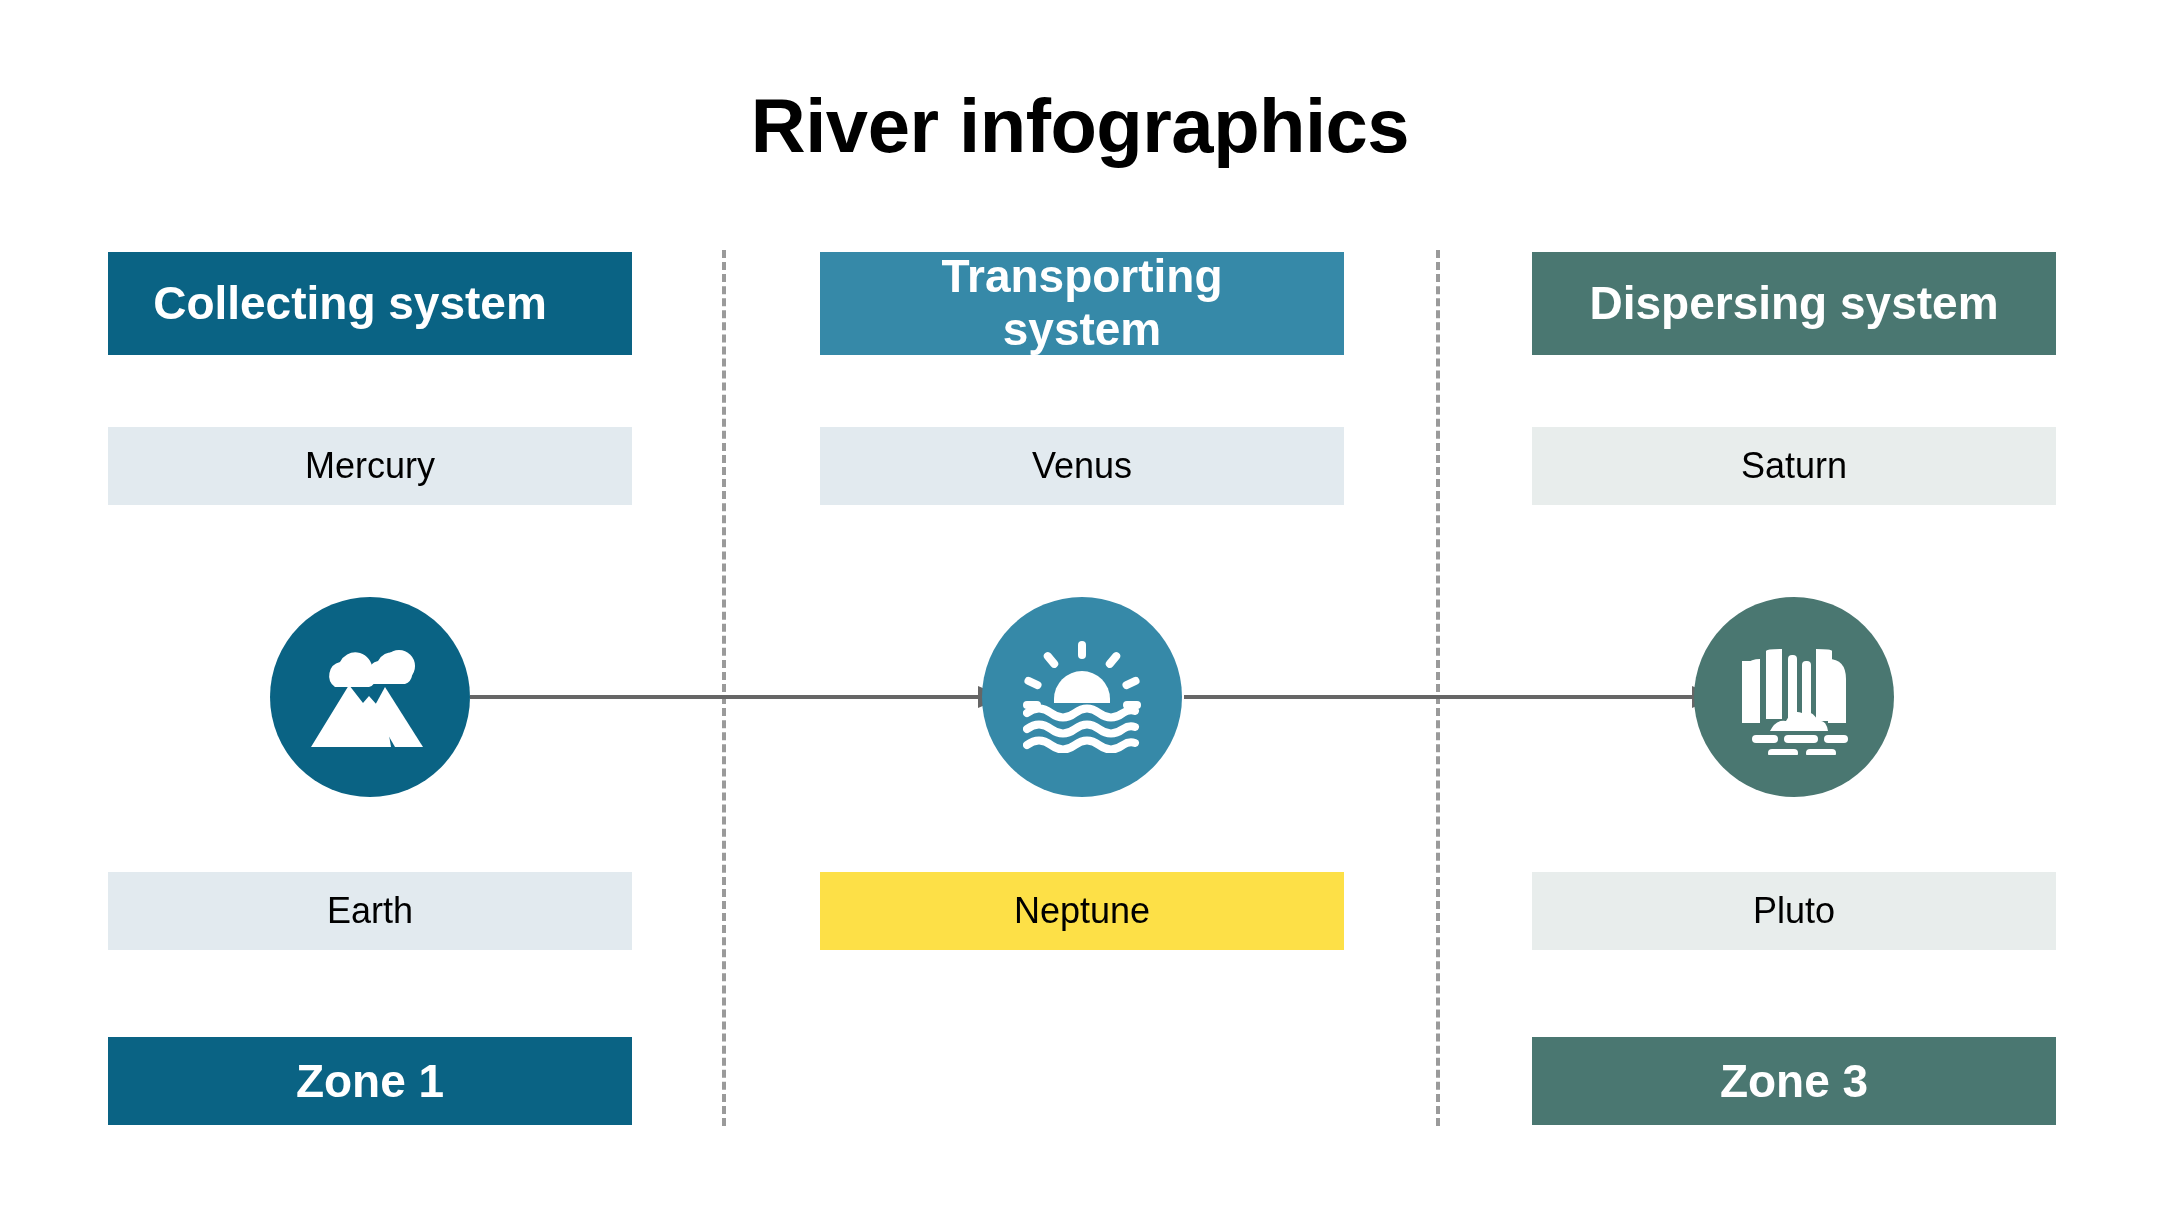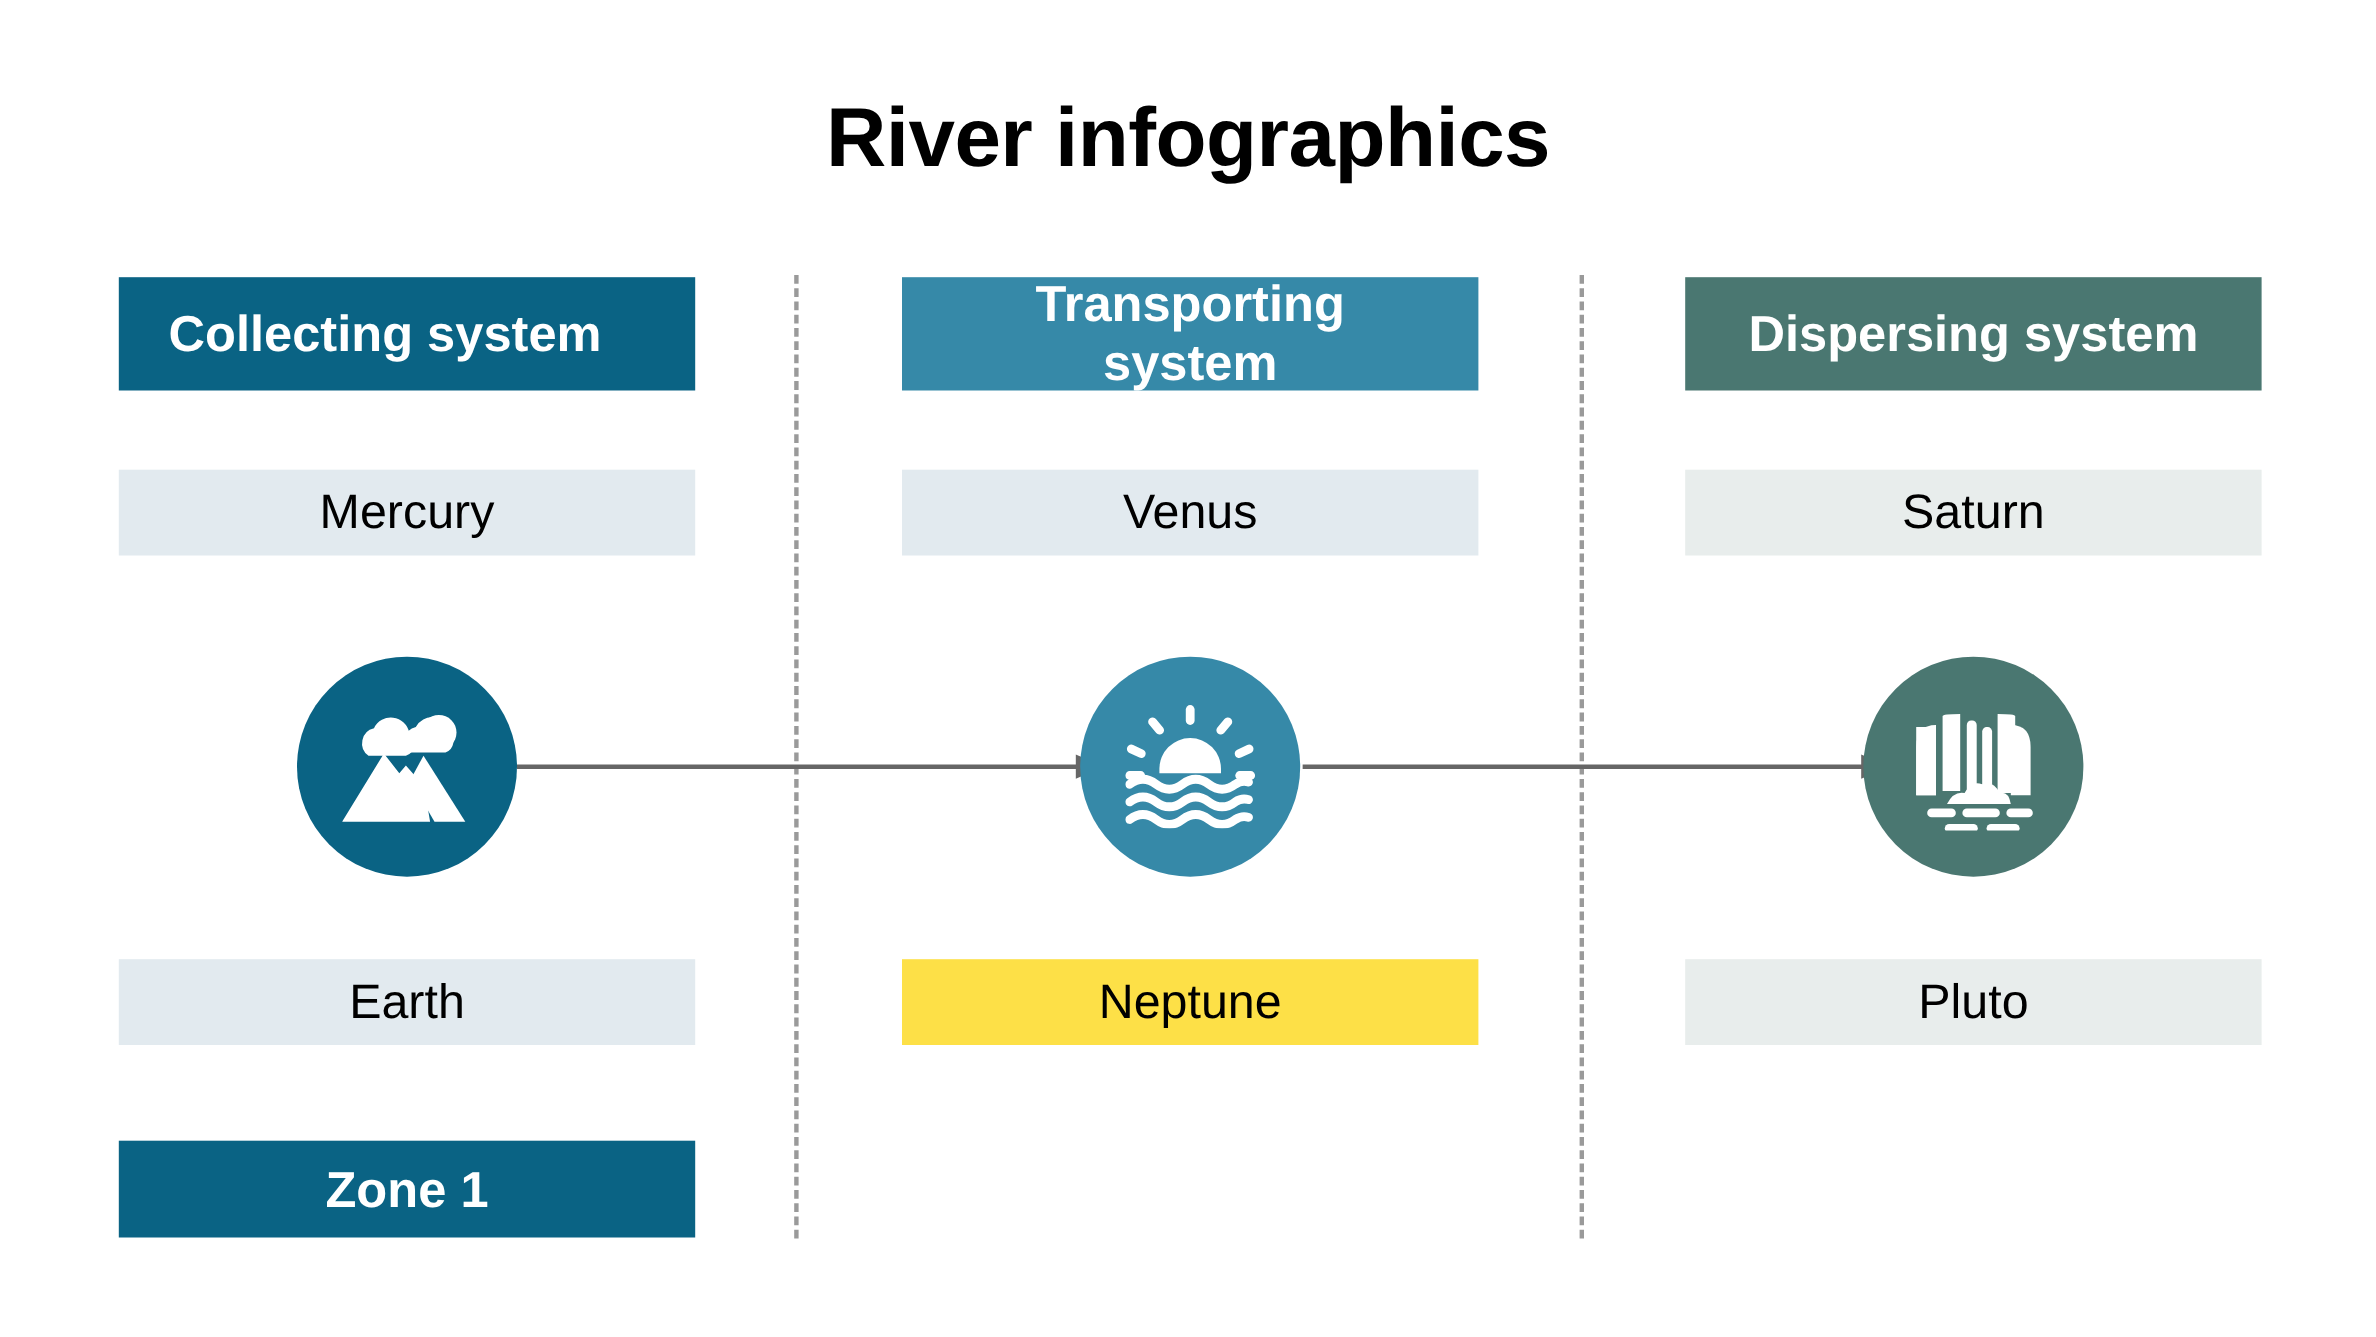--- a/index.html
+++ b/index.html
@@ -83,21 +83,21 @@
   .value-box {
     position: absolute;
     left: 0;
     width: 524px;
     height: 78px;
     display: flex;
     align-items: center;
     justify-content: center;
   }
   .value-box .value-text {
-    font-size: 44px;
+    font-size: 36px;
     color: #000000;
     line-height: 1;
   }
   .value-top    { top: 427px; }
   .value-bottom { top: 872px; }
 
   
   .icon-circle {
     position: absolute;
     left: 50%;
@@ -289,15 +289,18 @@
             <rect x="68" y="110" width="30" height="8" rx="4"></rect>
           </g>
         </svg>
       </span>
     </div>
 
     <div class="value-box value-bottom" style="background:#e8edec;">
       <span class="value-text">Pluto</span>
     </div>
 
+    <div class="zone-bar" style="background:#4a7771;">
+      <span class="zone-label">Zone 3</span>
+    </div>
   </div>
 
 </div>
 
 </body></html>

